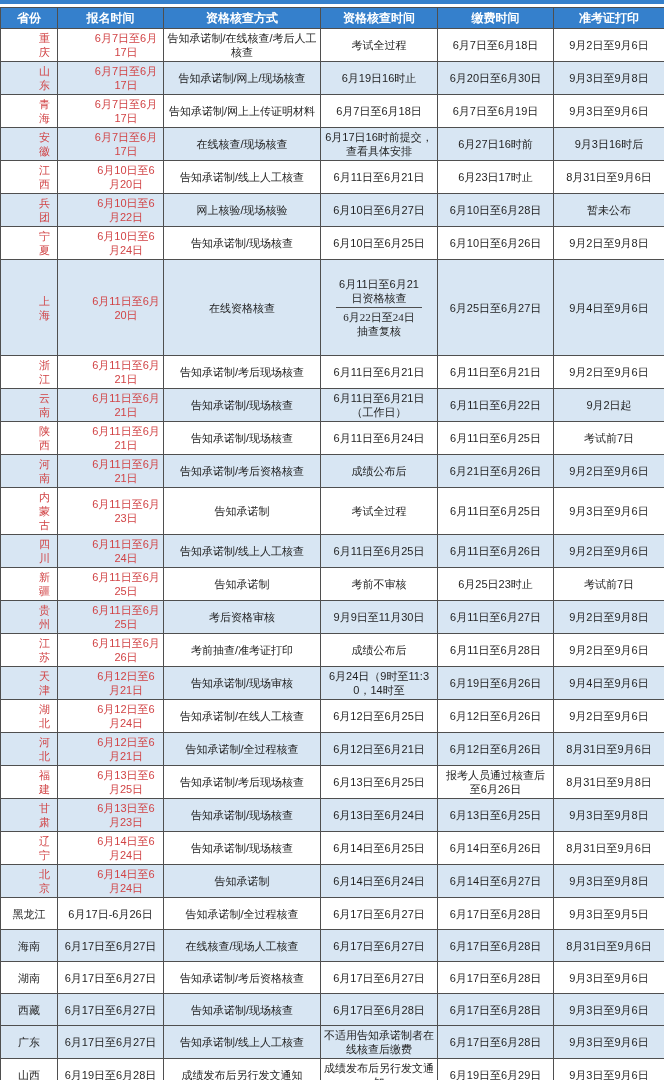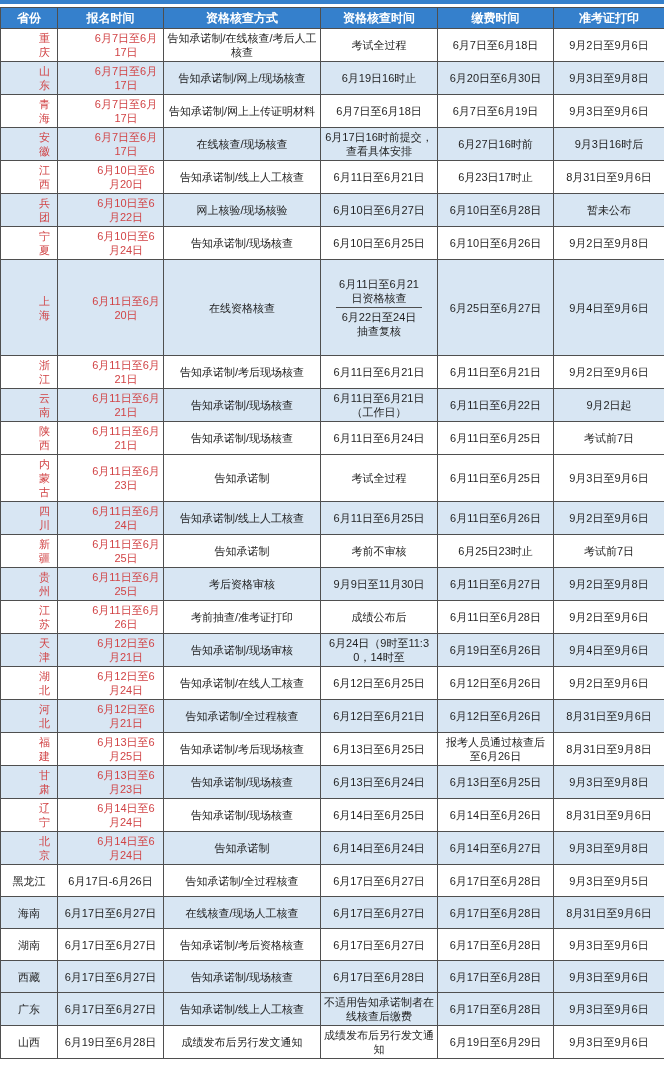--- a/index.html
+++ b/index.html
@@ -30,21 +30,21 @@
     word-break: keep-all;
   }
   .sched tbody tr { height: 32px; }
   .sched tbody tr.stripe td { background: var(--stripe, #d8e6f3); }
   .sched td.red { color: var(--highlight, #d14345); padding-left: 34px; }
   .sched td.split { padding: 15px; }
   .split .sub {
     min-height: 31px; padding: 2px 3px; box-sizing: border-box;
     display: flex; align-items: center; justify-content: center;
   }
-  .split .sub + .sub { border-top: 1px solid var(--border, #4f4f4f); }
+  .split .sub + .sub { border-top: 1px solid var(--border, #4f4f4f); font-family: Liberation Serif, serif; }
 </style>
 </head>
 <body>
 
 <div class="page">
   <div class="top-strip"></div>
   <table class="sched">
     <colgroup>
       <col style="width:57px">
         <col style="width:106px">
@@ -148,20 +148,28 @@
     <td>9月2日起</td>
   </tr>
         <tr>
     <td class="red">陕西</td>
     <td class="red">6月11日至6月21日</td>
     <td>告知承诺制/现场核查</td>
     <td>6月11日至6月24日</td>
     <td>6月11日至6月25日</td>
     <td>考试前7日</td>
   </tr>
+        <tr class="stripe">
+    <td class="red">河南</td>
+    <td class="red">6月11日至6月21日</td>
+    <td>告知承诺制/考后资格核查</td>
+    <td>成绩公布后</td>
+    <td>6月21日至6月26日</td>
+    <td>9月2日至9月6日</td>
+  </tr>
         <tr>
     <td class="red">内蒙古</td>
     <td class="red">6月11日至6月23日</td>
     <td>告知承诺制</td>
     <td>考试全过程</td>
     <td>6月11日至6月25日</td>
     <td>9月3日至9月6日</td>
   </tr>
         <tr class="stripe">
     <td class="red">四川</td>

